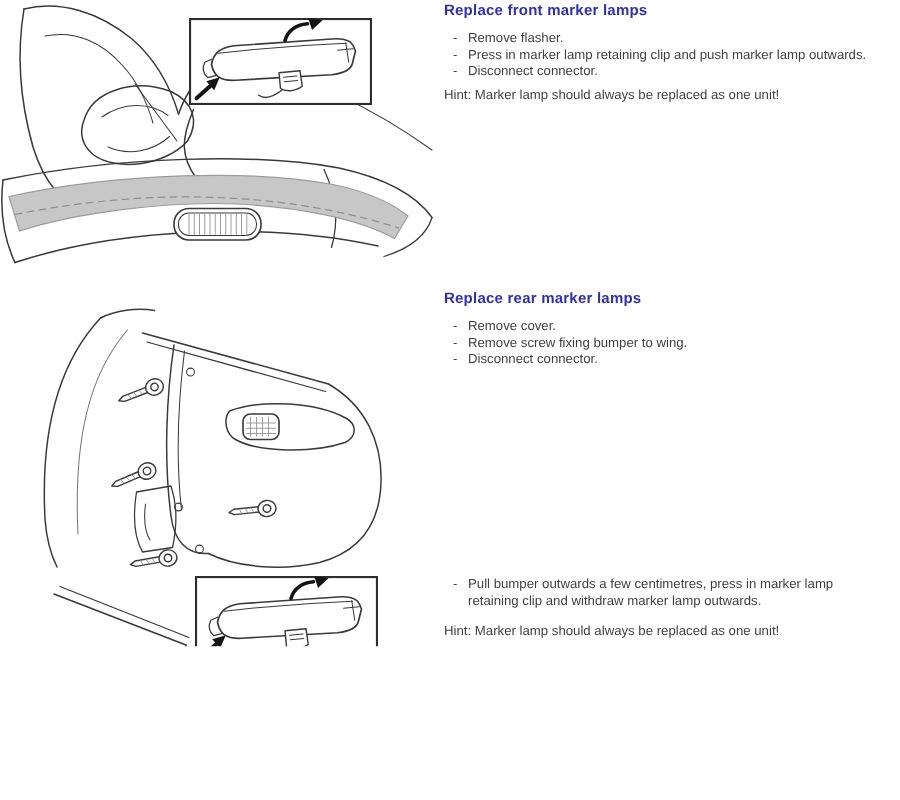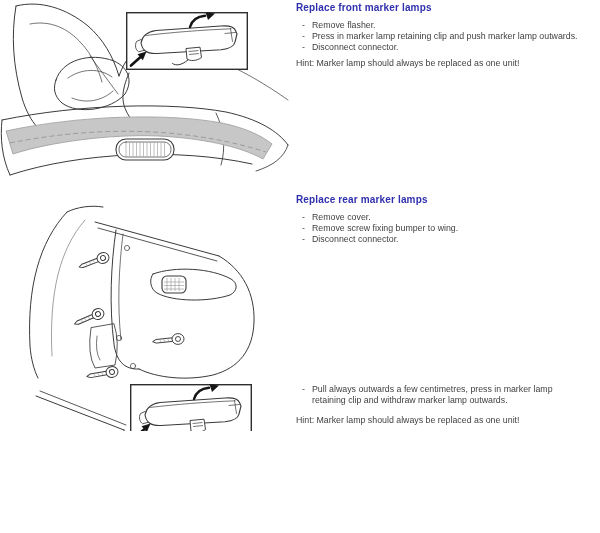--- a/index.html
+++ b/index.html
@@ -210,21 +210,21 @@
         <span class="dash">-</span>
         <span class="li-text">Disconnect connector.</span>
       </div>
     </div>
   </div>
 
   <div class="textblock" style="left:296px;top:384px;width:280px">
     <div class="bullets" style="margin-top:0">
       <div class="li">
         <span class="dash">-</span>
-        <span class="li-text">Pull always outwards a few centimetres, press in marker lamp retaining clip and withdraw marker lamp outwards.</span>
+        <span class="li-text">Pull bumper outwards a few centimetres, press in marker lamp retaining clip and withdraw marker lamp outwards.</span>
       </div>
     </div>
     <div class="hint hint-tall">
       <span class="hint-label">Hint:</span>
       <span>Marker lamp should always be replaced as one unit!</span>
     </div>
   </div>
 
 </div>
 

